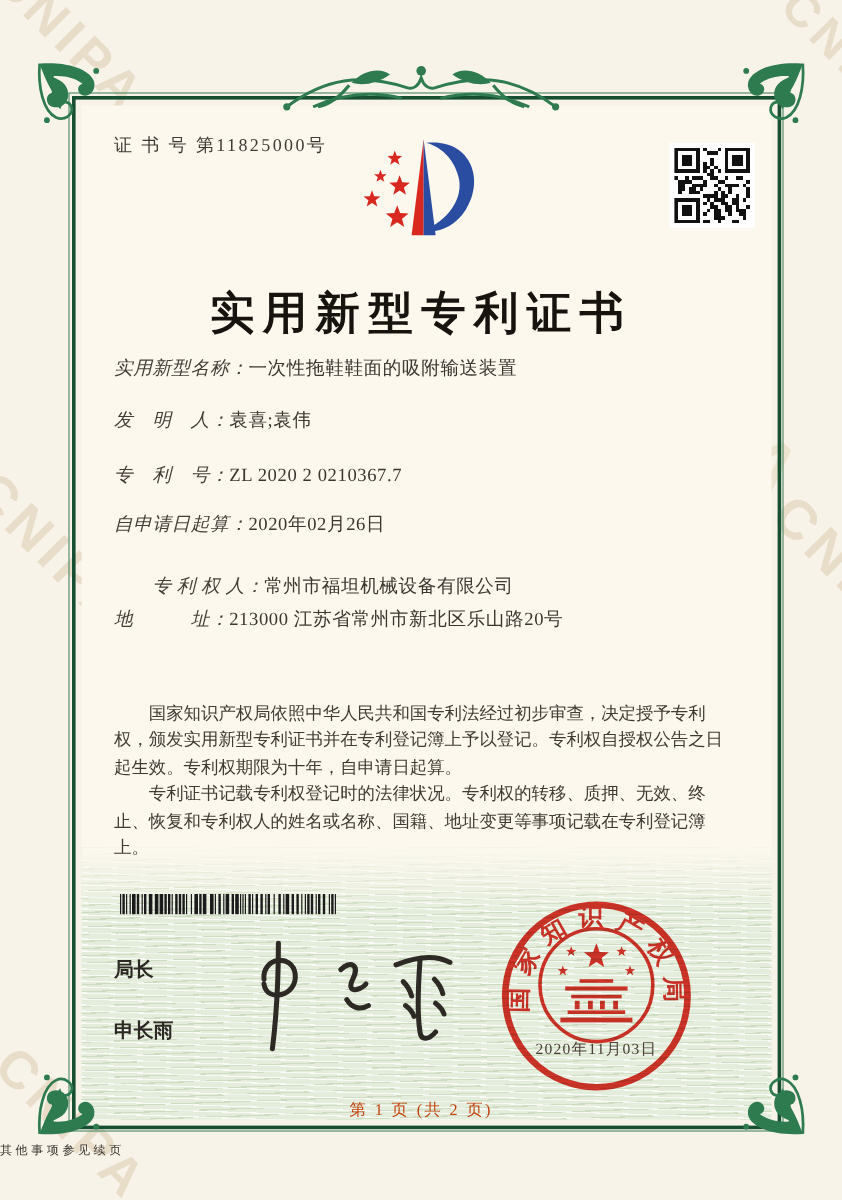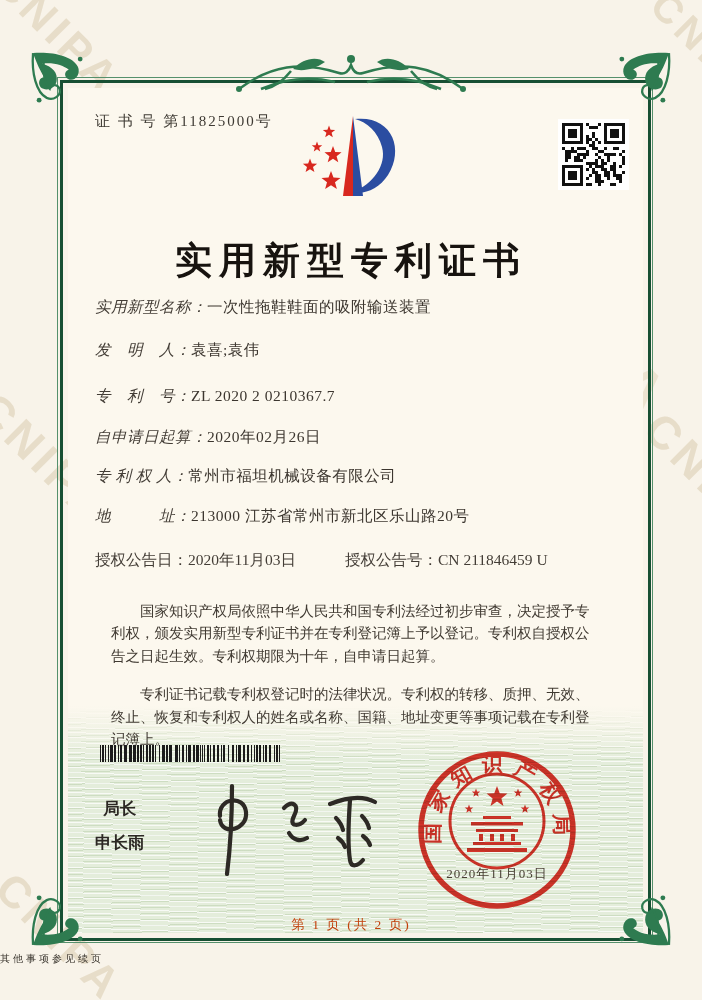--- a/index.html
+++ b/index.html
@@ -38,27 +38,27 @@
   .frow{position:absolute;left:95px;font-size:15.5px;color:#433d36;white-space:nowrap;
         letter-spacing:.5px;}
   .frow .lab{color:#433d36;font-style:italic;}
   .frow .val{color:#3c362f;font-family:Liberation Serif, serif;}
   .grant-row{position:absolute;left:95px;top:550px;width:520px;font-size:15.5px;color:#433d36;}
   .grant-right{position:absolute;left:250px;top:0;}
 
   
   .paras{position:absolute;left:95px;top:584px;width:516px;font-size:14.5px;
          line-height:1.55;color:#403a32;}
-  .paras p{margin:16px;text-indent:2em;}
+  .paras p{margin:0;text-indent:2em;}
 
   
   .barcode{position:absolute;left:100px;top:745px;width:180px;height:17px;}
   .signer{position:absolute;left:95px;top:800px;font-family:"Liberation Sans","DejaVu Sans",sans-serif;
-          font-weight:700;color:#2c2824;font-size:16.5px;line-height:1;text-align:center;}
-  .signer .name{margin-top:17px;}
+          font-weight:700;color:#2c2824;font-size:16.5px;line-height:1;}
+  .signer .name{margin-top:34px;}
   .signature{position:absolute;left:192px;top:778px;width:190px;height:100px;color:#2d2925;}
   .seal{position:absolute;left:412px;top:745px;width:170px;height:170px;
         mix-blend-mode:multiply;opacity:.93;}
   .page-num{position:absolute;left:0;right:0;top:916px;text-align:center;font-size:13.5px;
         letter-spacing:2px;color:#c2410c;}
   .footer-note{position:absolute;left:0;right:0;top:952px;text-align:left;font-size:10px;
         letter-spacing:3px;color:#39342d;}
 </style>
 </head>
 <body>
@@ -277,31 +277,27 @@
   </div>
   <div class="frow" style="top:340px;">
     <span class="lab">发　明　人：</span><span class="val">袁喜;袁伟</span>
   </div>
   <div class="frow" style="top:386px;">
     <span class="lab">专　利　号：</span><span class="val">ZL 2020 2 0210367.7</span>
   </div>
   <div class="frow" style="top:427px;">
     <span class="lab">自申请日起算：</span><span class="val">2020年02月26日</span>
   </div>
-  <div class="frow" style="top:466px;">
+  <div class="frow" style="top:478px;margin-left:32px;">
     <span class="lab">专 利 权 人：</span><span class="val">常州市福坦机械设备有限公司</span>
   </div>
   <div class="frow" style="top:506px;text-align:right;">
     <span class="lab">地　　　址：</span><span class="val">213000 江苏省常州市新北区乐山路20号</span>
   </div>
 
-  <div class="grant-row">
-    <span><span>授权公告日：</span><span>2020年11月03日</span></span>
-    <span class="grant-right"><span>授权公告号：</span><span>CN 211846459 U</span></span>
-  </div>
 
   <div class="paras">
     <p>国家知识产权局依照中华人民共和国专利法经过初步审查，决定授予专利权，颁发实用新型专利证书并在专利登记簿上予以登记。专利权自授权公告之日起生效。专利权期限为十年，自申请日起算。</p>
     <p>专利证书记载专利权登记时的法律状况。专利权的转移、质押、无效、终止、恢复和专利权人的姓名或名称、国籍、地址变更等事项记载在专利登记簿上。</p>
   </div>
 
   <svg id="barcode" class="barcode" viewBox="0 0 180 17" preserveAspectRatio="none">
       <rect x="0" y="0" width="1" height="17" fill="#1b1b1b"></rect>
       <rect x="2" y="0" width="2" height="17" fill="#1b1b1b"></rect>
       <rect x="5" y="0" width="1" height="17" fill="#1b1b1b"></rect>

